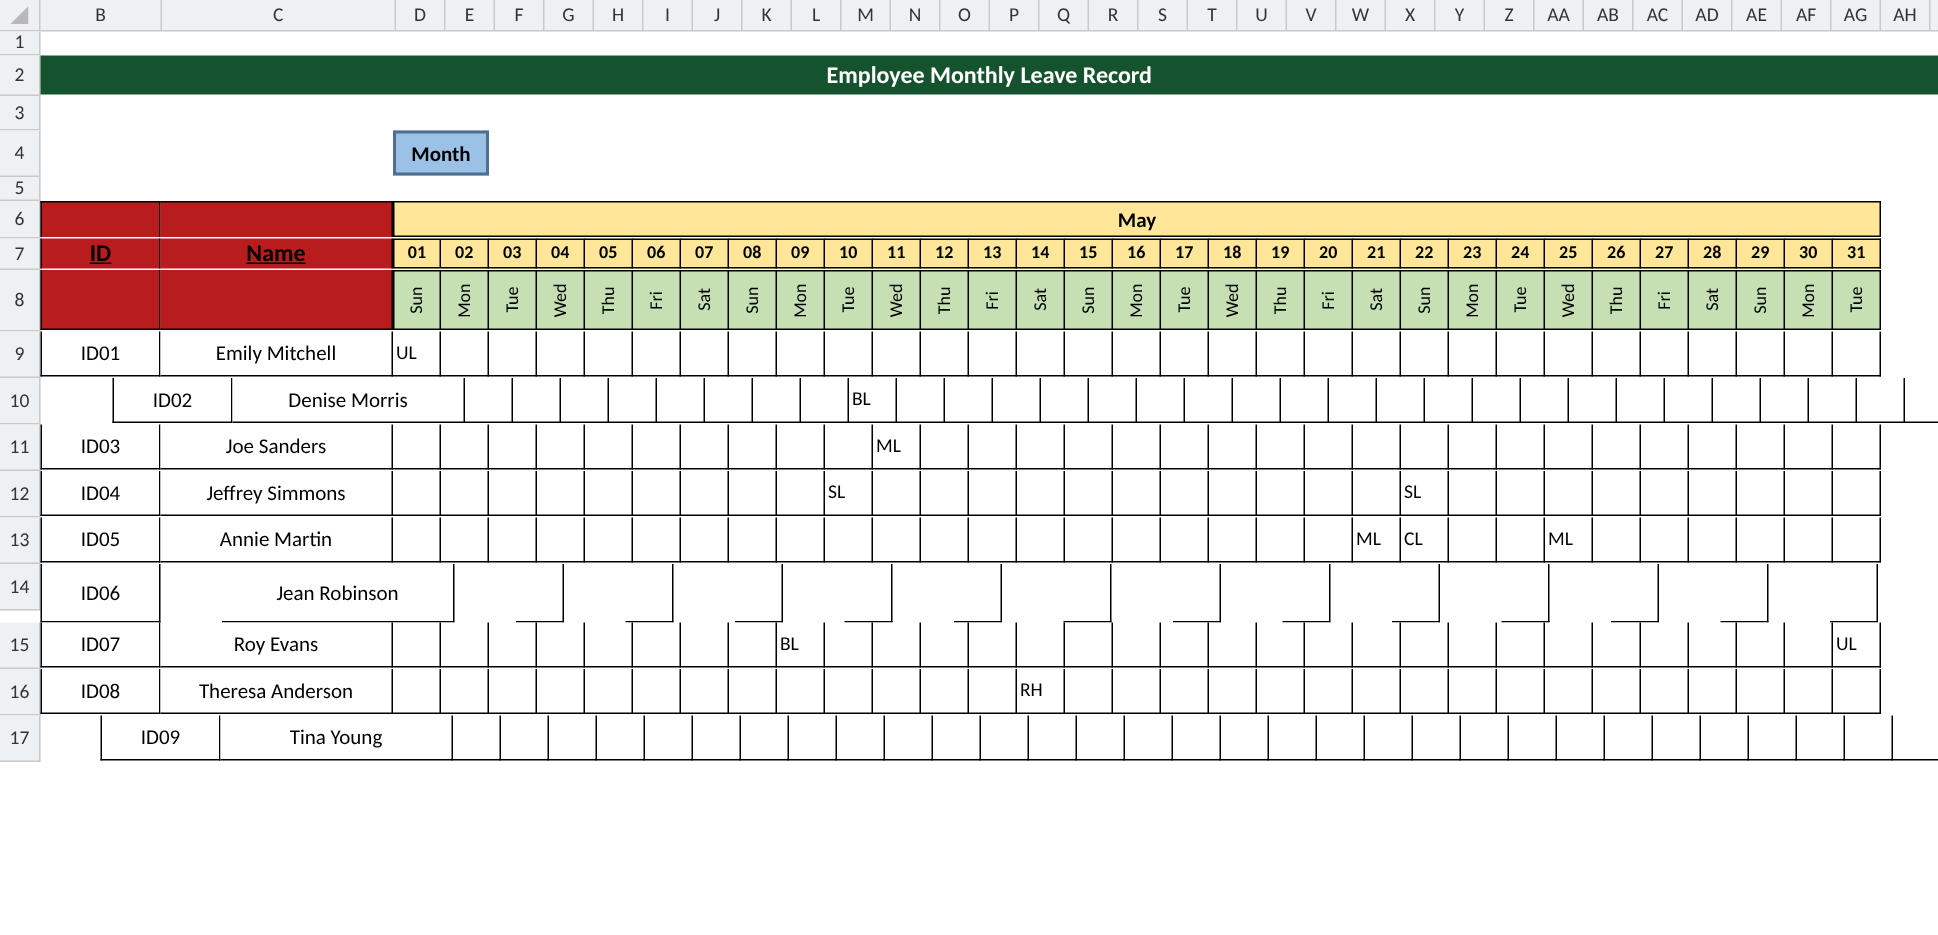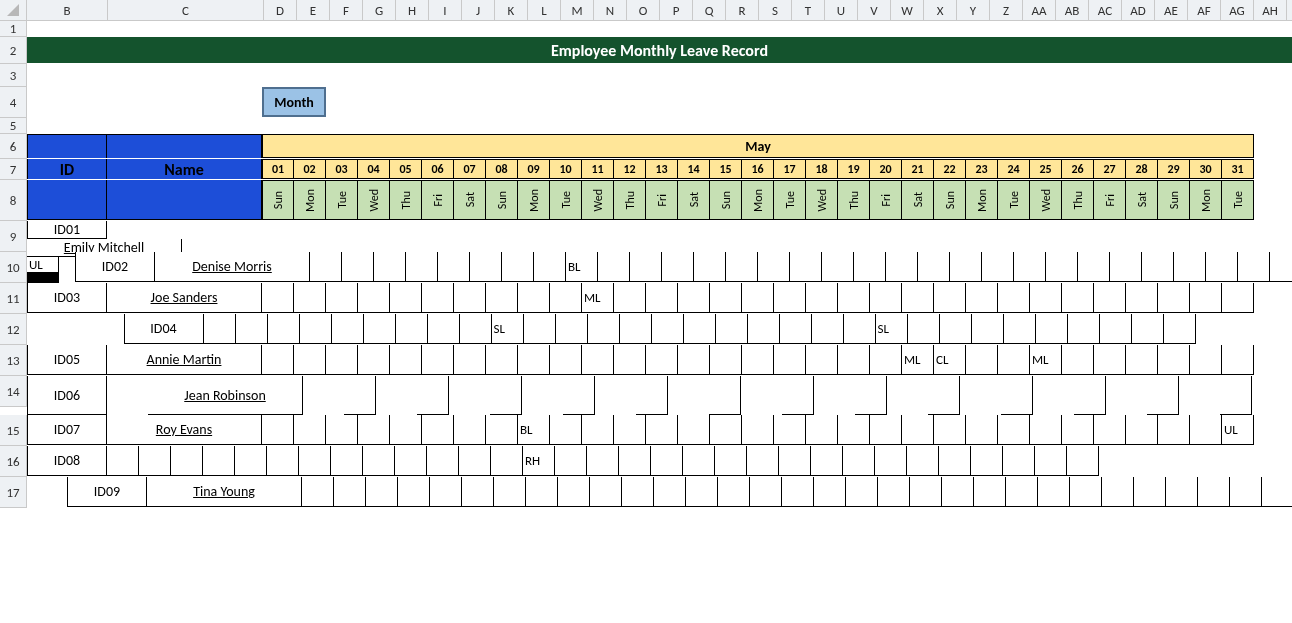--- a/index.html
+++ b/index.html
@@ -107,26 +107,27 @@
     background: #e8e8e8;
     border: 1px solid #a0a0a0;
     display: flex;
     align-items: center;
     justify-content: center;
   }
   .month-dd .arrow svg { width: 8px; height: 8px; }
 
   
   .id-name-hdr {
-    background: #1d4ed8;
+    background: #b91c1c;
     border-left: 1px solid #000;
     border-right: 1px solid #000;
     font-weight: bold;
     font-size: 16px;
     justify-content: center;
+    text-decoration: underline;
   }
   .id-name-hdr.top { border-top: 1px solid #000; }
   .id-name-hdr.bot { border-bottom: 1px solid #000; }
   .id-name-hdr.name { border-left: none; }
 
   
   .month-hdr {
     background: #ffe699;
     border: 1px solid #000;
     font-weight: bold;
@@ -162,21 +163,21 @@
 
   
   .dcell {
     border-right: 1px solid #000;
     border-bottom: 1px solid #000;
     justify-content: center;
     font-size: 14px;
     background: #fff;
   }
   .dcell.firstB { border-left: 1px solid #000; }
-  .dcell.name { text-align: center; justify-content: center; text-decoration: underline; }
+  .dcell.name { text-align: center; justify-content: center; }
   .dcell.day { font-size: 13px; padding-left: 2px; justify-content: flex-start; }
 </style>
 </head>
 <body>
 
 <div class="sheet">
 
   <div class="col-headers">
     <div class="corner">
       <svg viewBox="0 0 10 10">
@@ -492,21 +493,21 @@
           <div class="cell wDay wkday">
             <span>Mon</span>
           </div>
           <div class="cell wDay wkday">
             <span>Tue</span>
           </div>
         </div>
       </div>
       <div class="row">
         <div class="rh" style="height: 30px;">9</div>
-        <div class="cells" style="height: 30px; flex-direction: column;">
+        <div class="cells" style="height: 30px;">
           <div class="cell wB dcell firstB">ID01</div>
           <div class="cell wC dcell name">Emily Mitchell</div>
           <div class="cell wDay dcell day">UL</div>
           <div class="cell wDay dcell day"></div>
           <div class="cell wDay dcell day"></div>
           <div class="cell wDay dcell day"></div>
           <div class="cell wDay dcell day"></div>
           <div class="cell wDay dcell day"></div>
           <div class="cell wDay dcell day"></div>
           <div class="cell wDay dcell day"></div>
@@ -606,22 +607,23 @@
           <div class="cell wDay dcell day"></div>
           <div class="cell wDay dcell day"></div>
           <div class="cell wDay dcell day"></div>
           <div class="cell wDay dcell day"></div>
           <div class="cell wDay dcell day"></div>
           <div class="cell wDay dcell day"></div>
         </div>
       </div>
       <div class="row">
         <div class="rh" style="height: 30px;">12</div>
-        <div class="cells" style="height: 30px; justify-content: center;">
+        <div class="cells" style="height: 30px;">
           <div class="cell wB dcell firstB">ID04</div>
+          <div class="cell wC dcell name">Jeffrey Simmons</div>
           <div class="cell wDay dcell day"></div>
           <div class="cell wDay dcell day"></div>
           <div class="cell wDay dcell day"></div>
           <div class="cell wDay dcell day"></div>
           <div class="cell wDay dcell day"></div>
           <div class="cell wDay dcell day"></div>
           <div class="cell wDay dcell day"></div>
           <div class="cell wDay dcell day"></div>
           <div class="cell wDay dcell day"></div>
           <div class="cell wDay dcell day">SL</div>
@@ -759,20 +761,21 @@
           <div class="cell wDay dcell day"></div>
           <div class="cell wDay dcell day"></div>
           <div class="cell wDay dcell day"></div>
           <div class="cell wDay dcell day">UL</div>
         </div>
       </div>
       <div class="row">
         <div class="rh" style="height: 30px;">16</div>
         <div class="cells" style="height: 30px;">
           <div class="cell wB dcell firstB">ID08</div>
+          <div class="cell wC dcell name">Theresa Anderson</div>
           <div class="cell wDay dcell day"></div>
           <div class="cell wDay dcell day"></div>
           <div class="cell wDay dcell day"></div>
           <div class="cell wDay dcell day"></div>
           <div class="cell wDay dcell day"></div>
           <div class="cell wDay dcell day"></div>
           <div class="cell wDay dcell day"></div>
           <div class="cell wDay dcell day"></div>
           <div class="cell wDay dcell day"></div>
           <div class="cell wDay dcell day"></div>

